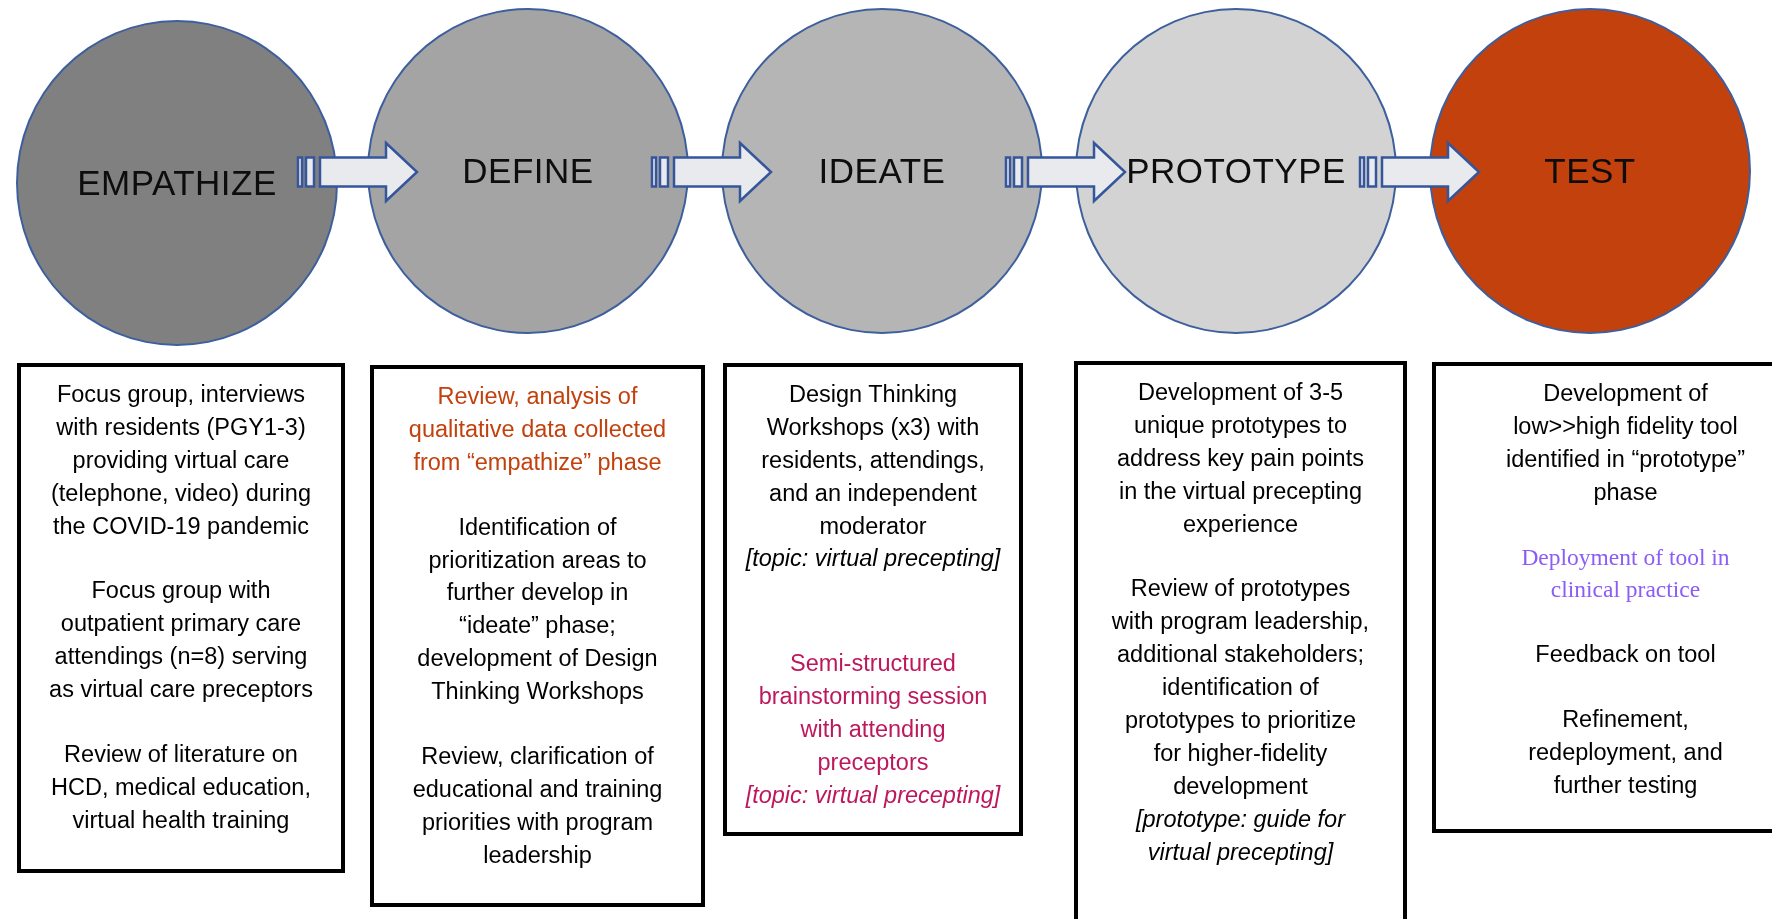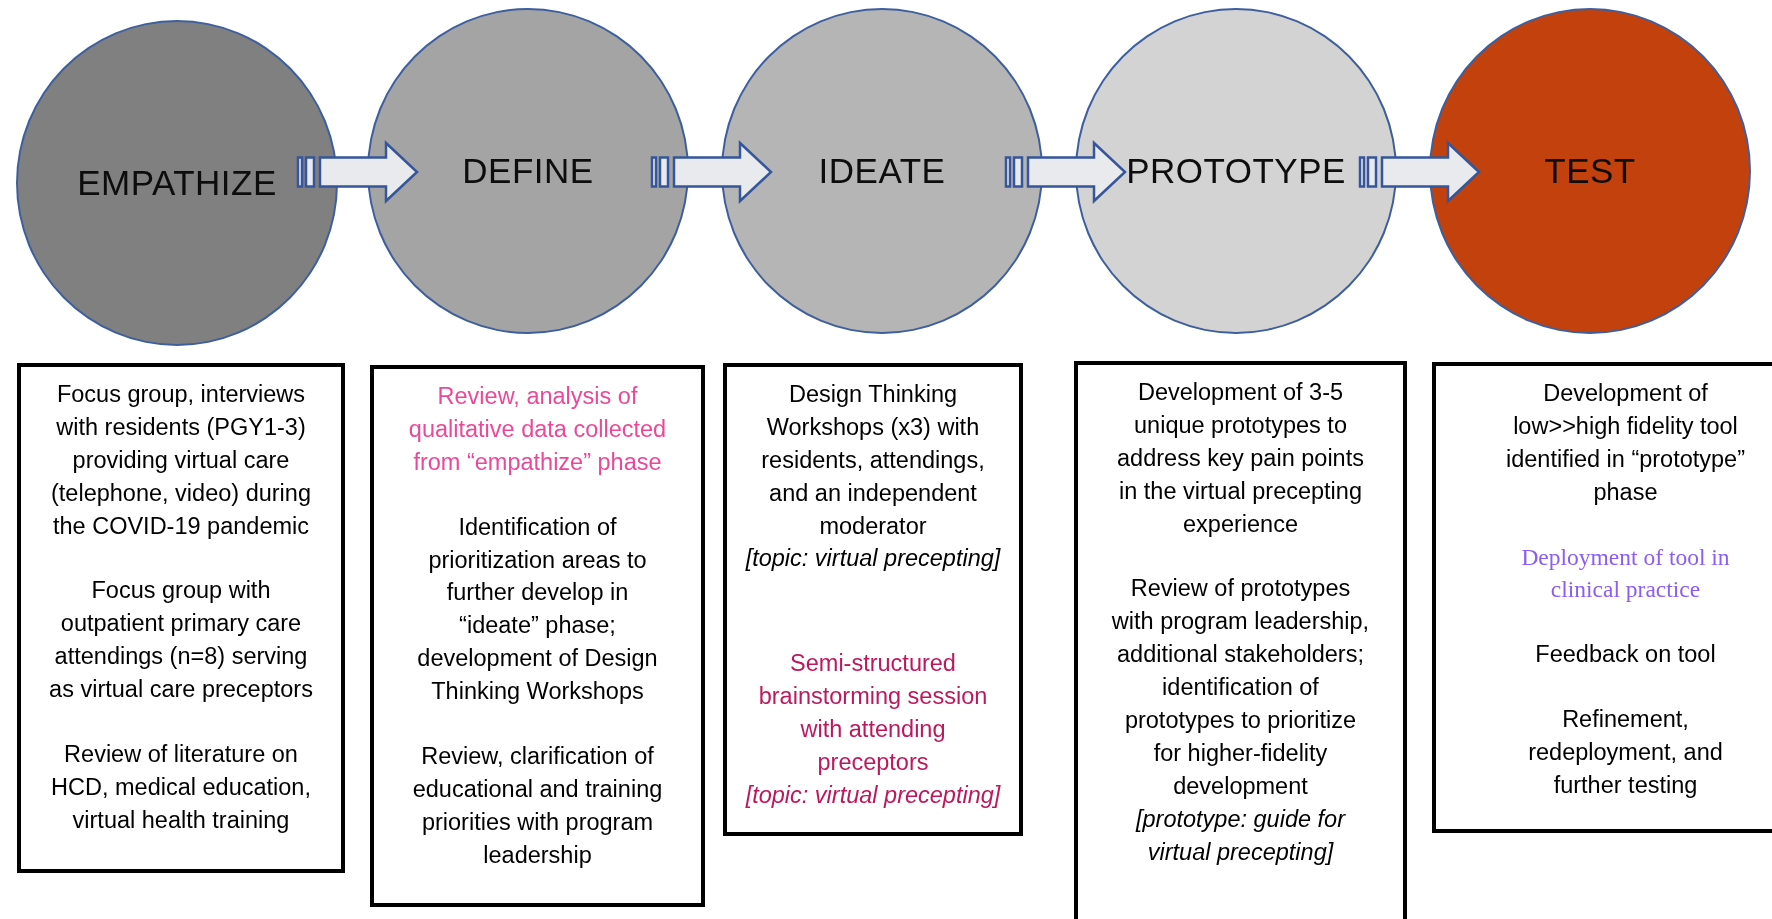--- a/index.html
+++ b/index.html
@@ -37,21 +37,21 @@
     </div>
     <div class="phase-box" style="left: 17px; top: 363px; width: 328px; height: 510px; border-color: rgb(0, 0, 0);">
       <div class="para" style="color: rgb(0, 0, 0);">Focus group, interviews<br>with residents (PGY1-3)<br>providing virtual care<br>(telephone, video) during<br>the COVID-19 pandemic</div>
       <div class="para" style="color: rgb(0, 0, 0);">Focus group with<br>outpatient primary care<br>attendings (n=8) serving<br>as virtual care preceptors</div>
       <div class="para" style="color: rgb(0, 0, 0);">Review of literature on<br>HCD, medical education,<br>virtual health training</div>
     </div>
     <div class="phase-circle" style="left: 367px; top: 8px; width: 322px; height: 326px; background: rgb(164, 164, 164); border-color: rgb(62, 95, 158);">
       <span class="phase-label">DEFINE</span>
     </div>
     <div class="phase-box" style="left: 370px; top: 365px; width: 335px; height: 542px; border-color: rgb(0, 0, 0);">
-      <div class="para" style="color: #ec4899;">Review, analysis of<br>qualitative data collected<br>from “empathize” phase</div>
+      <div class="para" style="color: #c2410c;">Review, analysis of<br>qualitative data collected<br>from “empathize” phase</div>
       <div class="para" style="color: rgb(0, 0, 0);">Identification of<br>prioritization areas to<br>further develop in<br>“ideate” phase;<br>development of Design<br>Thinking Workshops</div>
       <div class="para" style="color: rgb(0, 0, 0);">Review, clarification of<br>educational and training<br>priorities with program<br>leadership</div>
     </div>
     <div class="phase-circle" style="left: 721px; top: 8px; width: 322px; height: 326px; background: rgb(181, 181, 181); border-color: rgb(62, 95, 158);">
       <span class="phase-label">IDEATE</span>
     </div>
     <div class="phase-box" style="left: 723px; top: 363px; width: 300px; height: 473px; border-color: rgb(0, 0, 0);">
       <div class="para" style="color: rgb(0, 0, 0);">Design Thinking<br>Workshops (x3) with<br>residents, attendings,<br>and an independent<br>moderator<br><span class="note-line">[topic: virtual precepting]</span></div>
       <div class="para extra-gap" style="color: #be185d;">Semi-structured<br>brainstorming session<br>with attending<br>preceptors<br><span class="note-line">[topic: virtual precepting]</span></div>
     </div>

